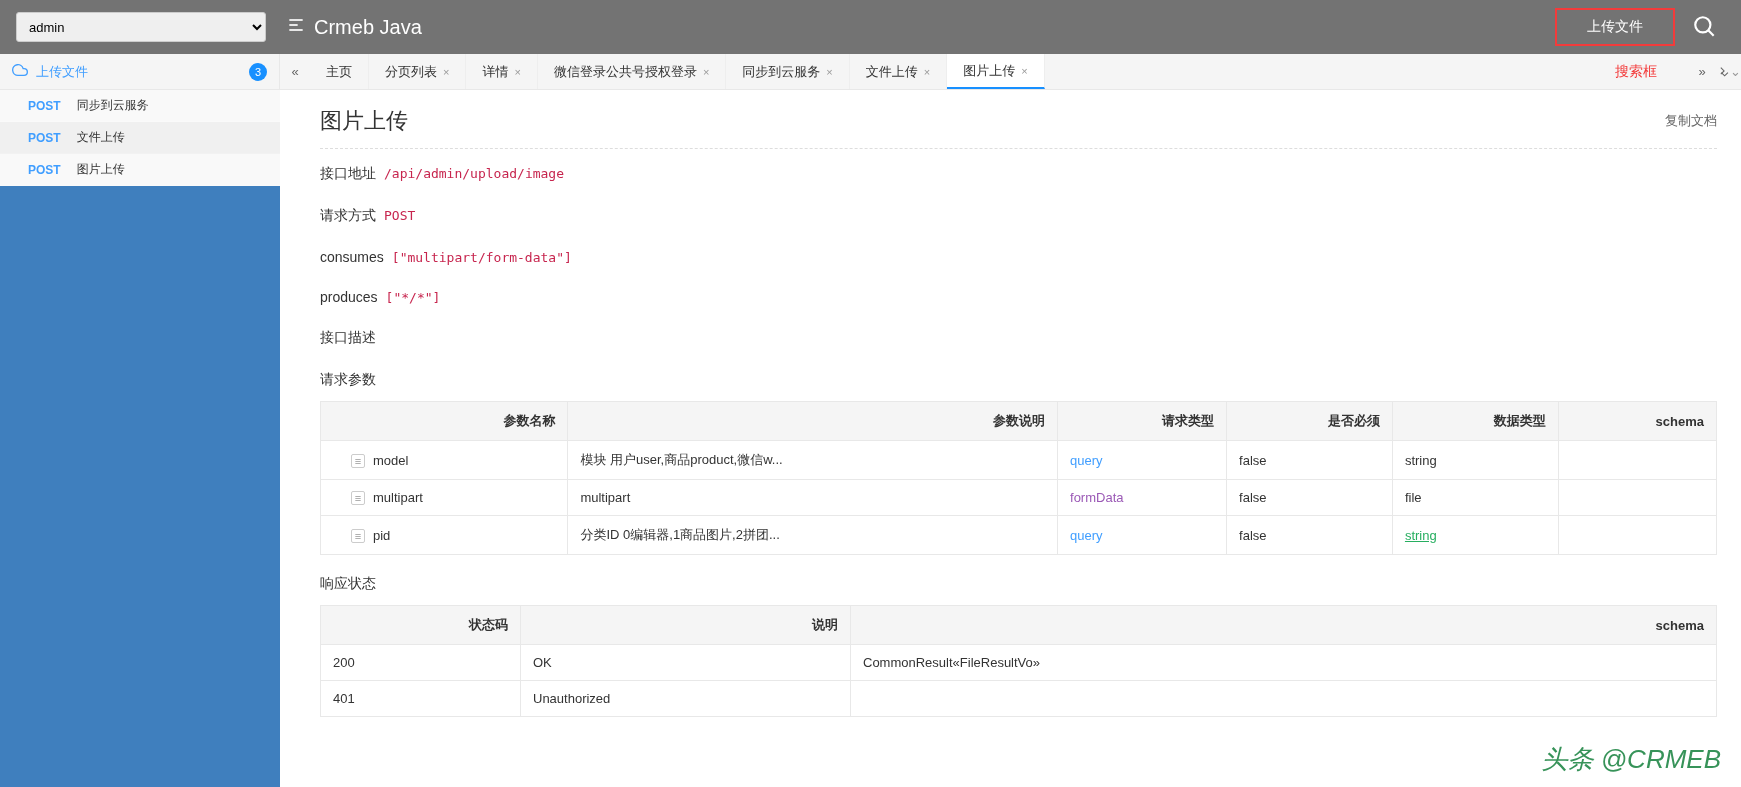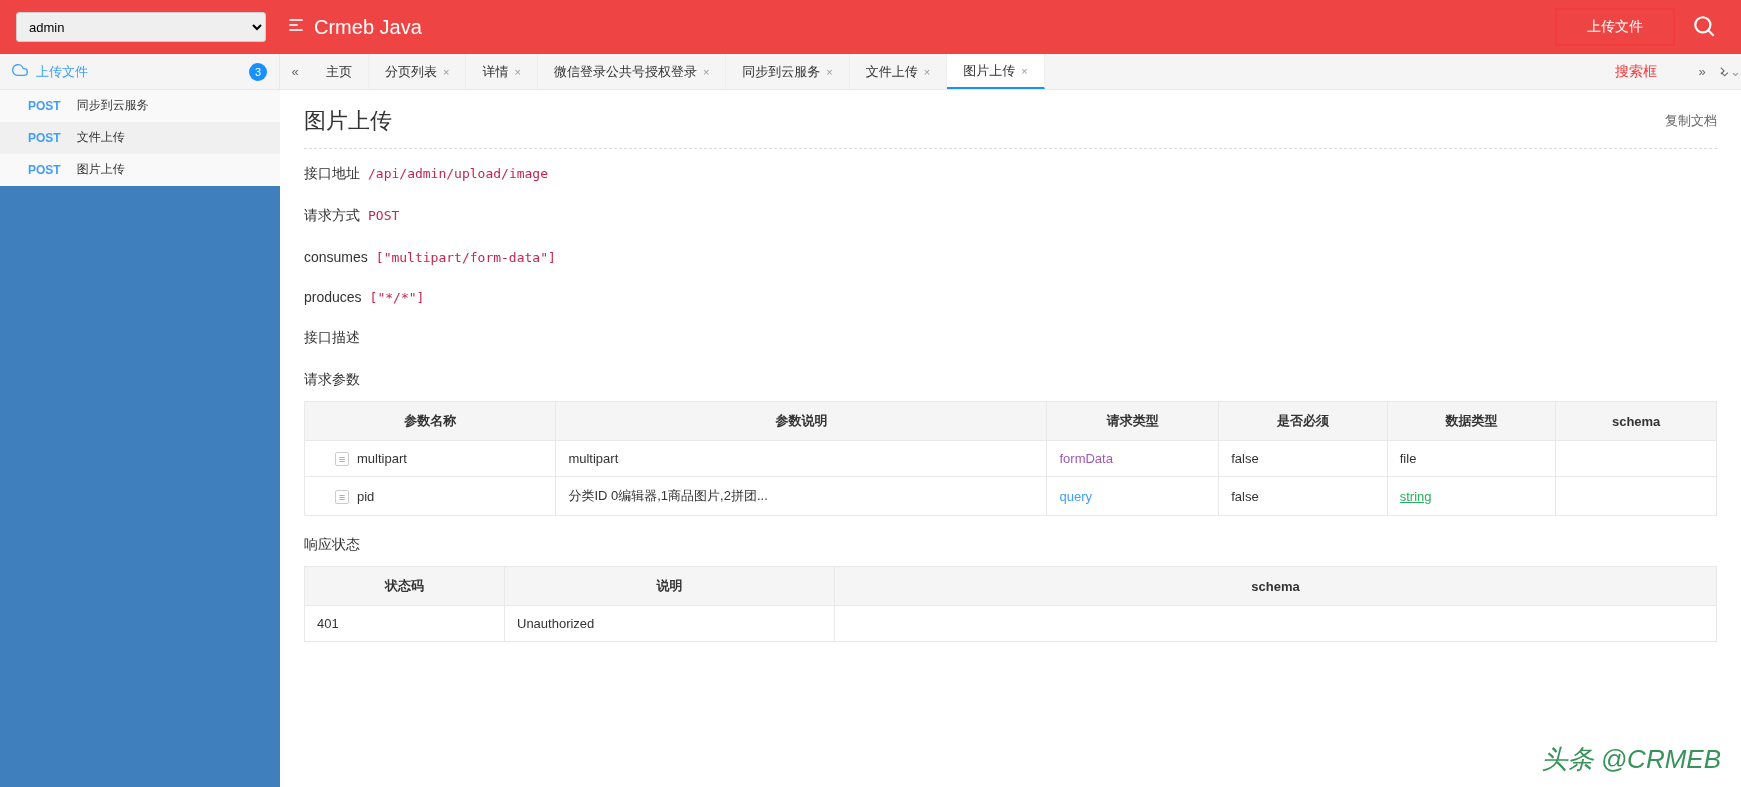--- a/index.html
+++ b/index.html
@@ -1,19 +1,19 @@
 <!DOCTYPE html>
 <html><head>
   <meta charset="utf-8">
   <style>
     * { margin: 0; padding: 0; box-sizing: border-box; }
     body { font-family: -apple-system, BlinkMacSystemFont, "Segoe UI", Arial, sans-serif; font-size: 13px; color: #333; }
     
     .header {
-      background: #ef4444;
+      background: #737373;
       height: 54px;
       display: flex;
       align-items: center;
       padding: 0 16px;
       color: white;
     }
     .header-select {
       width: 250px;
       height: 30px;
       padding: 4px 8px;
@@ -114,20 +114,21 @@
       display: flex;
       align-items: center;
       justify-content: center;
       cursor: pointer;
       color: #999;
     }
     
     .body-container {
       display: flex;
       height: calc(100vh - 90px);
+      gap: 16px;
     }
     
     .sidebar {
       width: 280px;
       background: #3f7fbe;
       overflow-y: auto;
     }
     .sidebar-item {
       height: 32px;
       display: flex;
@@ -189,21 +190,21 @@
     table {
       width: 100%;
       border-collapse: collapse;
       margin-bottom: 20px;
       font-size: 13px;
     }
     th {
       background: #f5f5f5;
       border: 1px solid #e8e8e8;
       padding: 10px 12px;
-      text-align: center;
+      text-align: right;
       font-weight: 600;
       color: #333;
     }
     td {
       border: 1px solid #e8e8e8;
       padding: 10px 12px;
       color: #333;
     }
     .param-icon { display: inline-block; width: 14px; margin-right: 8px; color: #999; font-size: 11px; border: 1px solid #ccc; border-radius: 2px; text-align: center; line-height: 12px; }
     .link-blue { color: #409eff; }
@@ -358,20 +359,28 @@
         <tr>
           <th>参数名称</th>
           <th>参数说明</th>
           <th>请求类型</th>
           <th>是否必须</th>
           <th>数据类型</th>
           <th>schema</th>
         </tr>
       </thead>
       <tbody id="params-body">
+          <tr>
+            <td style="padding-left:30px"><span class="param-icon">≡</span>model</td>
+            <td>模块 用户user,商品product,微信w...</td>
+            <td><span class="link-blue">query</span></td>
+            <td>false</td>
+            <td><span class="data-string">string</span></td>
+            <td></td>
+          </tr>
           <tr>
             <td style="padding-left:30px"><span class="param-icon">≡</span>multipart</td>
             <td>multipart</td>
             <td><span class="link-purple">formData</span></td>
             <td>false</td>
             <td><span class="data-string">file</span></td>
             <td></td>
           </tr>
           <tr>
             <td style="padding-left:30px"><span class="param-icon">≡</span>pid</td>
@@ -389,20 +398,25 @@
     <table>
       <thead>
         <tr>
           <th style="width:200px">状态码</th>
           <th style="width:330px">说明</th>
           <th>schema</th>
         </tr>
       </thead>
       <tbody id="status-body">
           <tr>
+            <td>200</td>
+            <td>OK</td>
+            <td>CommonResult«FileResultVo»</td>
+          </tr>
+          <tr>
             <td>401</td>
             <td>Unauthorized</td>
             <td></td>
           </tr>
         </tbody>
     </table>
   </div>
 </div>
 
 <div class="watermark">头条 @CRMEB</div>

